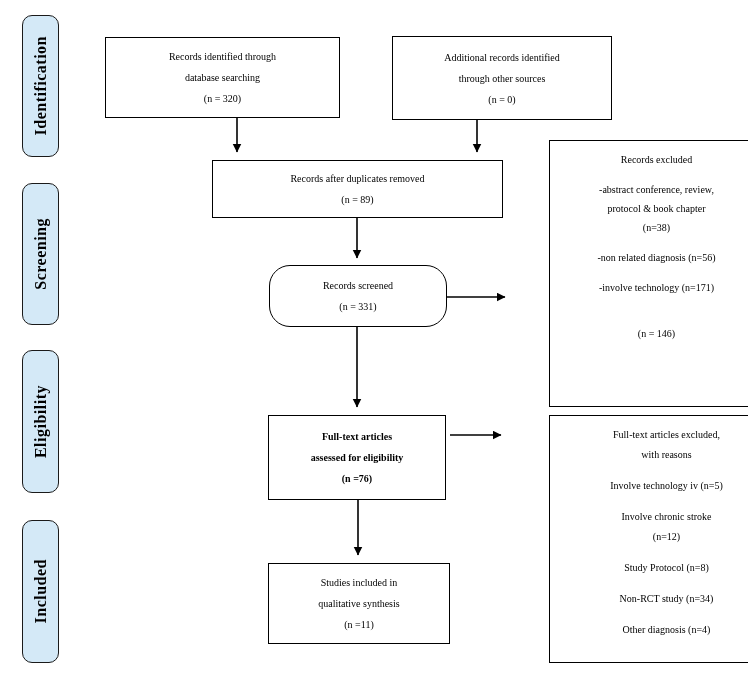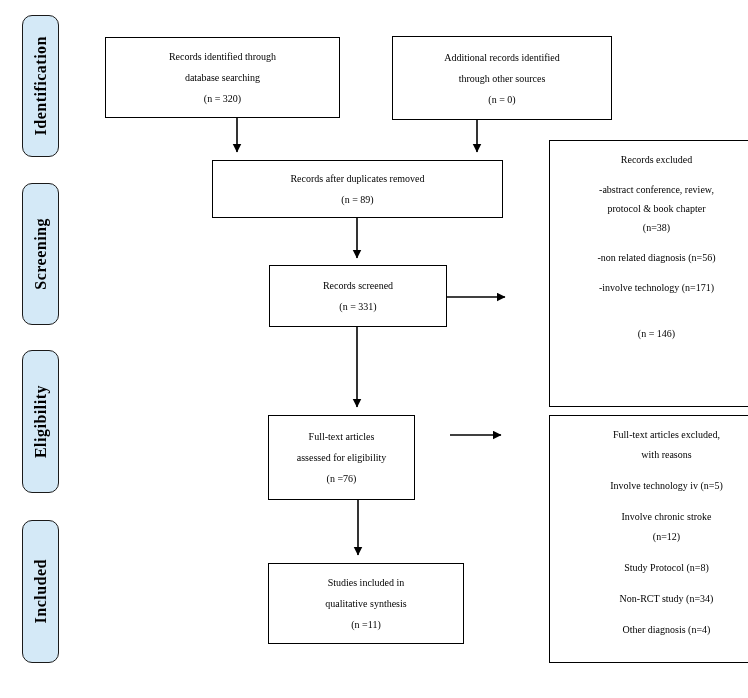--- a/index.html
+++ b/index.html
@@ -61,25 +61,25 @@
     padding: 18px 4px;
   }
   .box .line { line-height: 21px; width: 100%; }
   .box.top-align { justify-content: flex-start; padding-top: 9px; margin-left: 36px; }
   .box.top-align .line { line-height: 19px; }
   .line.para     { margin-top: 11px; }
   .line.para-big { margin-top: 27px; }
   #box-identified   { left: 105px; top: 37px;  width: 235px; height: 81px; }
   #box-additional   { left: 376px; top: 36px;  width: 220px; height: 84px; margin-left: 16px; }
   #box-duplicates   { left: 212px; top: 160px; width: 291px; height: 58px; justify-content: center; }
-  #box-screened     { left: 269px; top: 265px; width: 178px; height: 62px; }
+  #box-screened     { left: 269px; top: 265px; width: 178px; height: 62px; border-radius: 21px; }
   #box-excluded     { left: 513px; top: 140px; width: 215px; height: 267px; }
-  #box-fulltext     { left: 268px; top: 415px; width: 147px; height: 85px; }
+  #box-fulltext     { left: 268px; top: 415px; width: 178px; height: 85px; font-weight: bold; }
   #box-ft-excluded  { left: 513px; top: 415px; width: 235px; height: 248px; }
-  #box-studies      { left: 268px; top: 563px; width: 196px; height: 81px; }
+  #box-studies      { left: 268px; top: 563px; width: 182px; height: 81px; }
   #box-ft-excluded .line { line-height: 20px; }
 </style>
 </head>
 <body>
 
 <div class="canvas">
 
   <svg class="arrows" viewBox="0 0 748 698">
     <defs>
       <marker id="ah" markerUnits="userSpaceOnUse" markerWidth="12" markerHeight="12" refX="8.5" refY="4.5" orient="auto">

